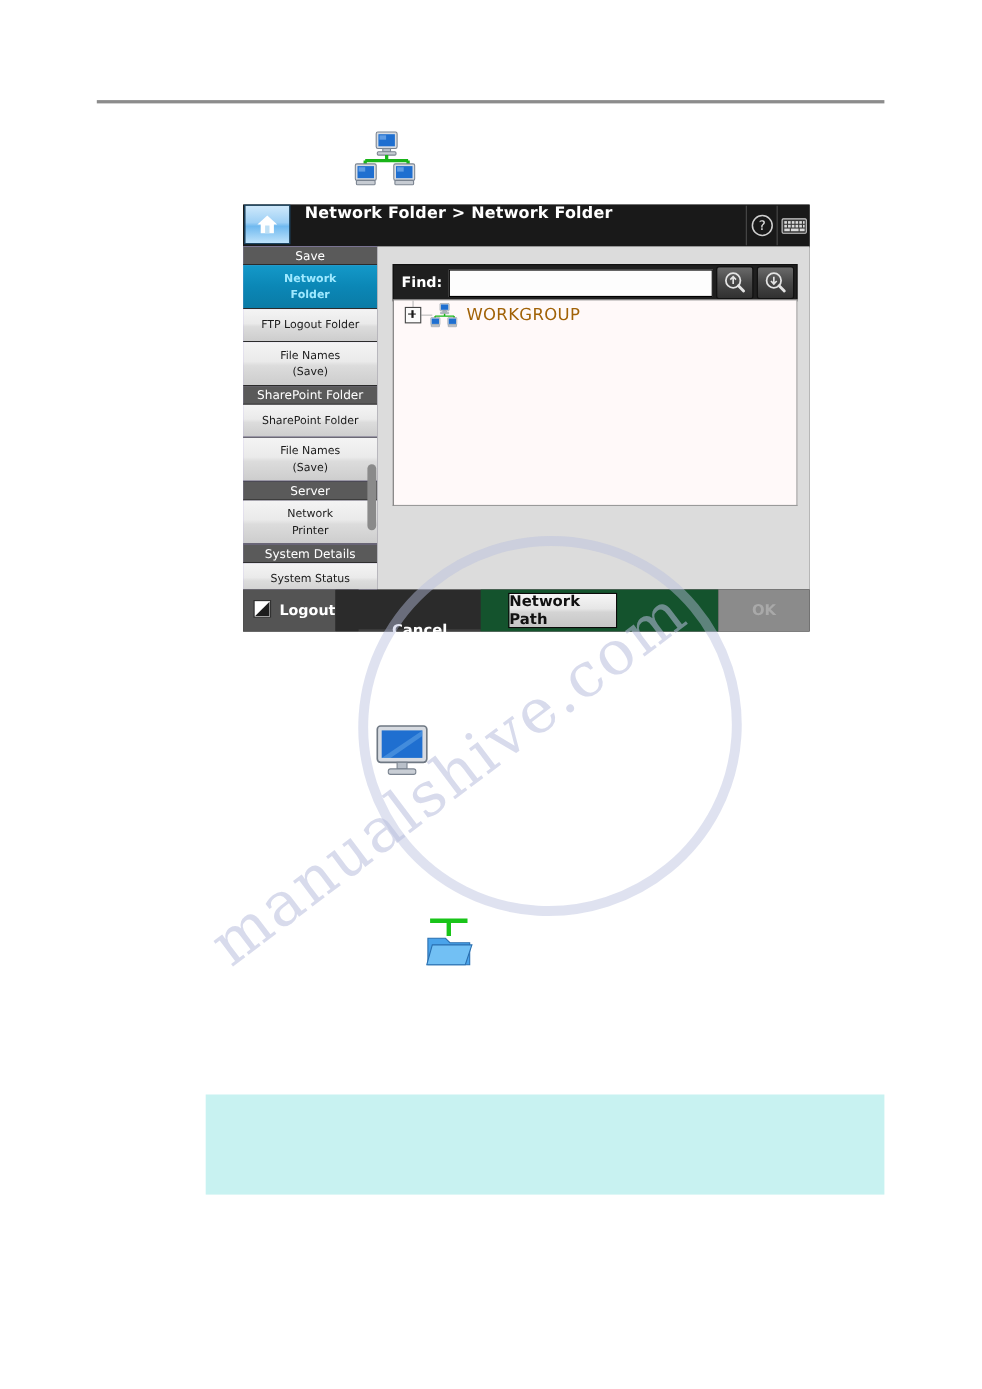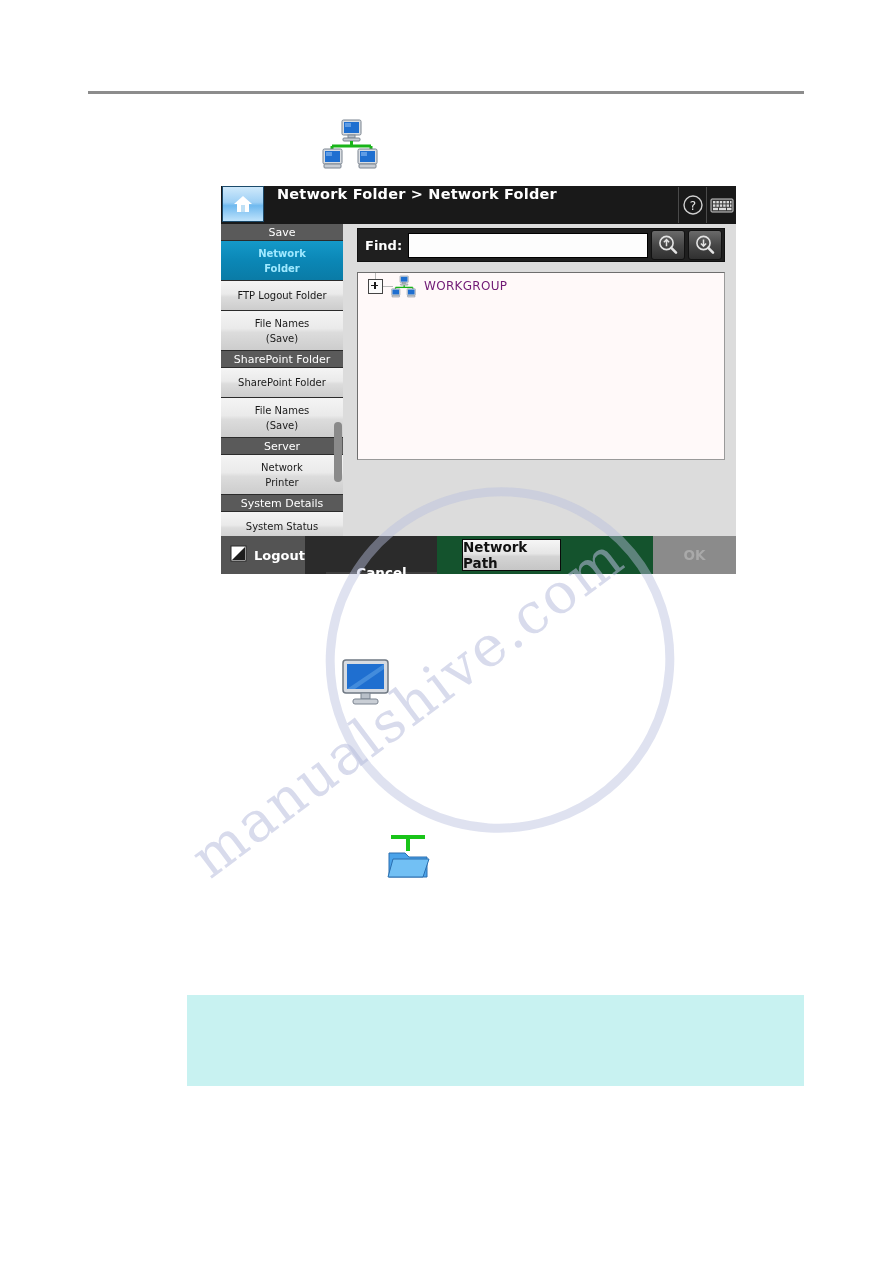--- a/index.html
+++ b/index.html
@@ -150,21 +150,21 @@
     position: absolute;
     left: 122px; top: 38px;
     width: 393px; height: 312px;
     background: #dcdcdc;
     box-sizing: border-box;
   }
 
   
   .findbar {
     position: absolute;
-    left: 14px; top: 4px;
+    left: 14px; top: 16px;
     width: 368px; height: 34px;
     background: #1f1f1f;
     border: 1px solid #111;
     box-sizing: border-box;
     display: flex;
     align-items: center;
   }
   .find-label {
     color: #ffffff;
     font-size: 13px;
@@ -222,22 +222,22 @@
     position: absolute;
     background: #1a1a1a;
   }
   .expander:before { left: 2px; top: 5px; width: 7px; height: 1.5px; }
   .expander:after { left: 5px; top: 2px; width: 1.5px; height: 7px; }
   .tree-connector {
     position: absolute;
     background: #b9b9b9;
   }
   .tree-label {
-    font-size: 12px;
-    color: #701a75;
+    font-size: 15px;
+    color: #a16207;
     margin-left: 8px;
     letter-spacing: .3px;
   }
   .tree-icon { margin-left: 8px; display: flex; }
 
   
   .toolbar {
     position: absolute;
     left: 0; top: 350px;
     width: 515px; height: 38px;

